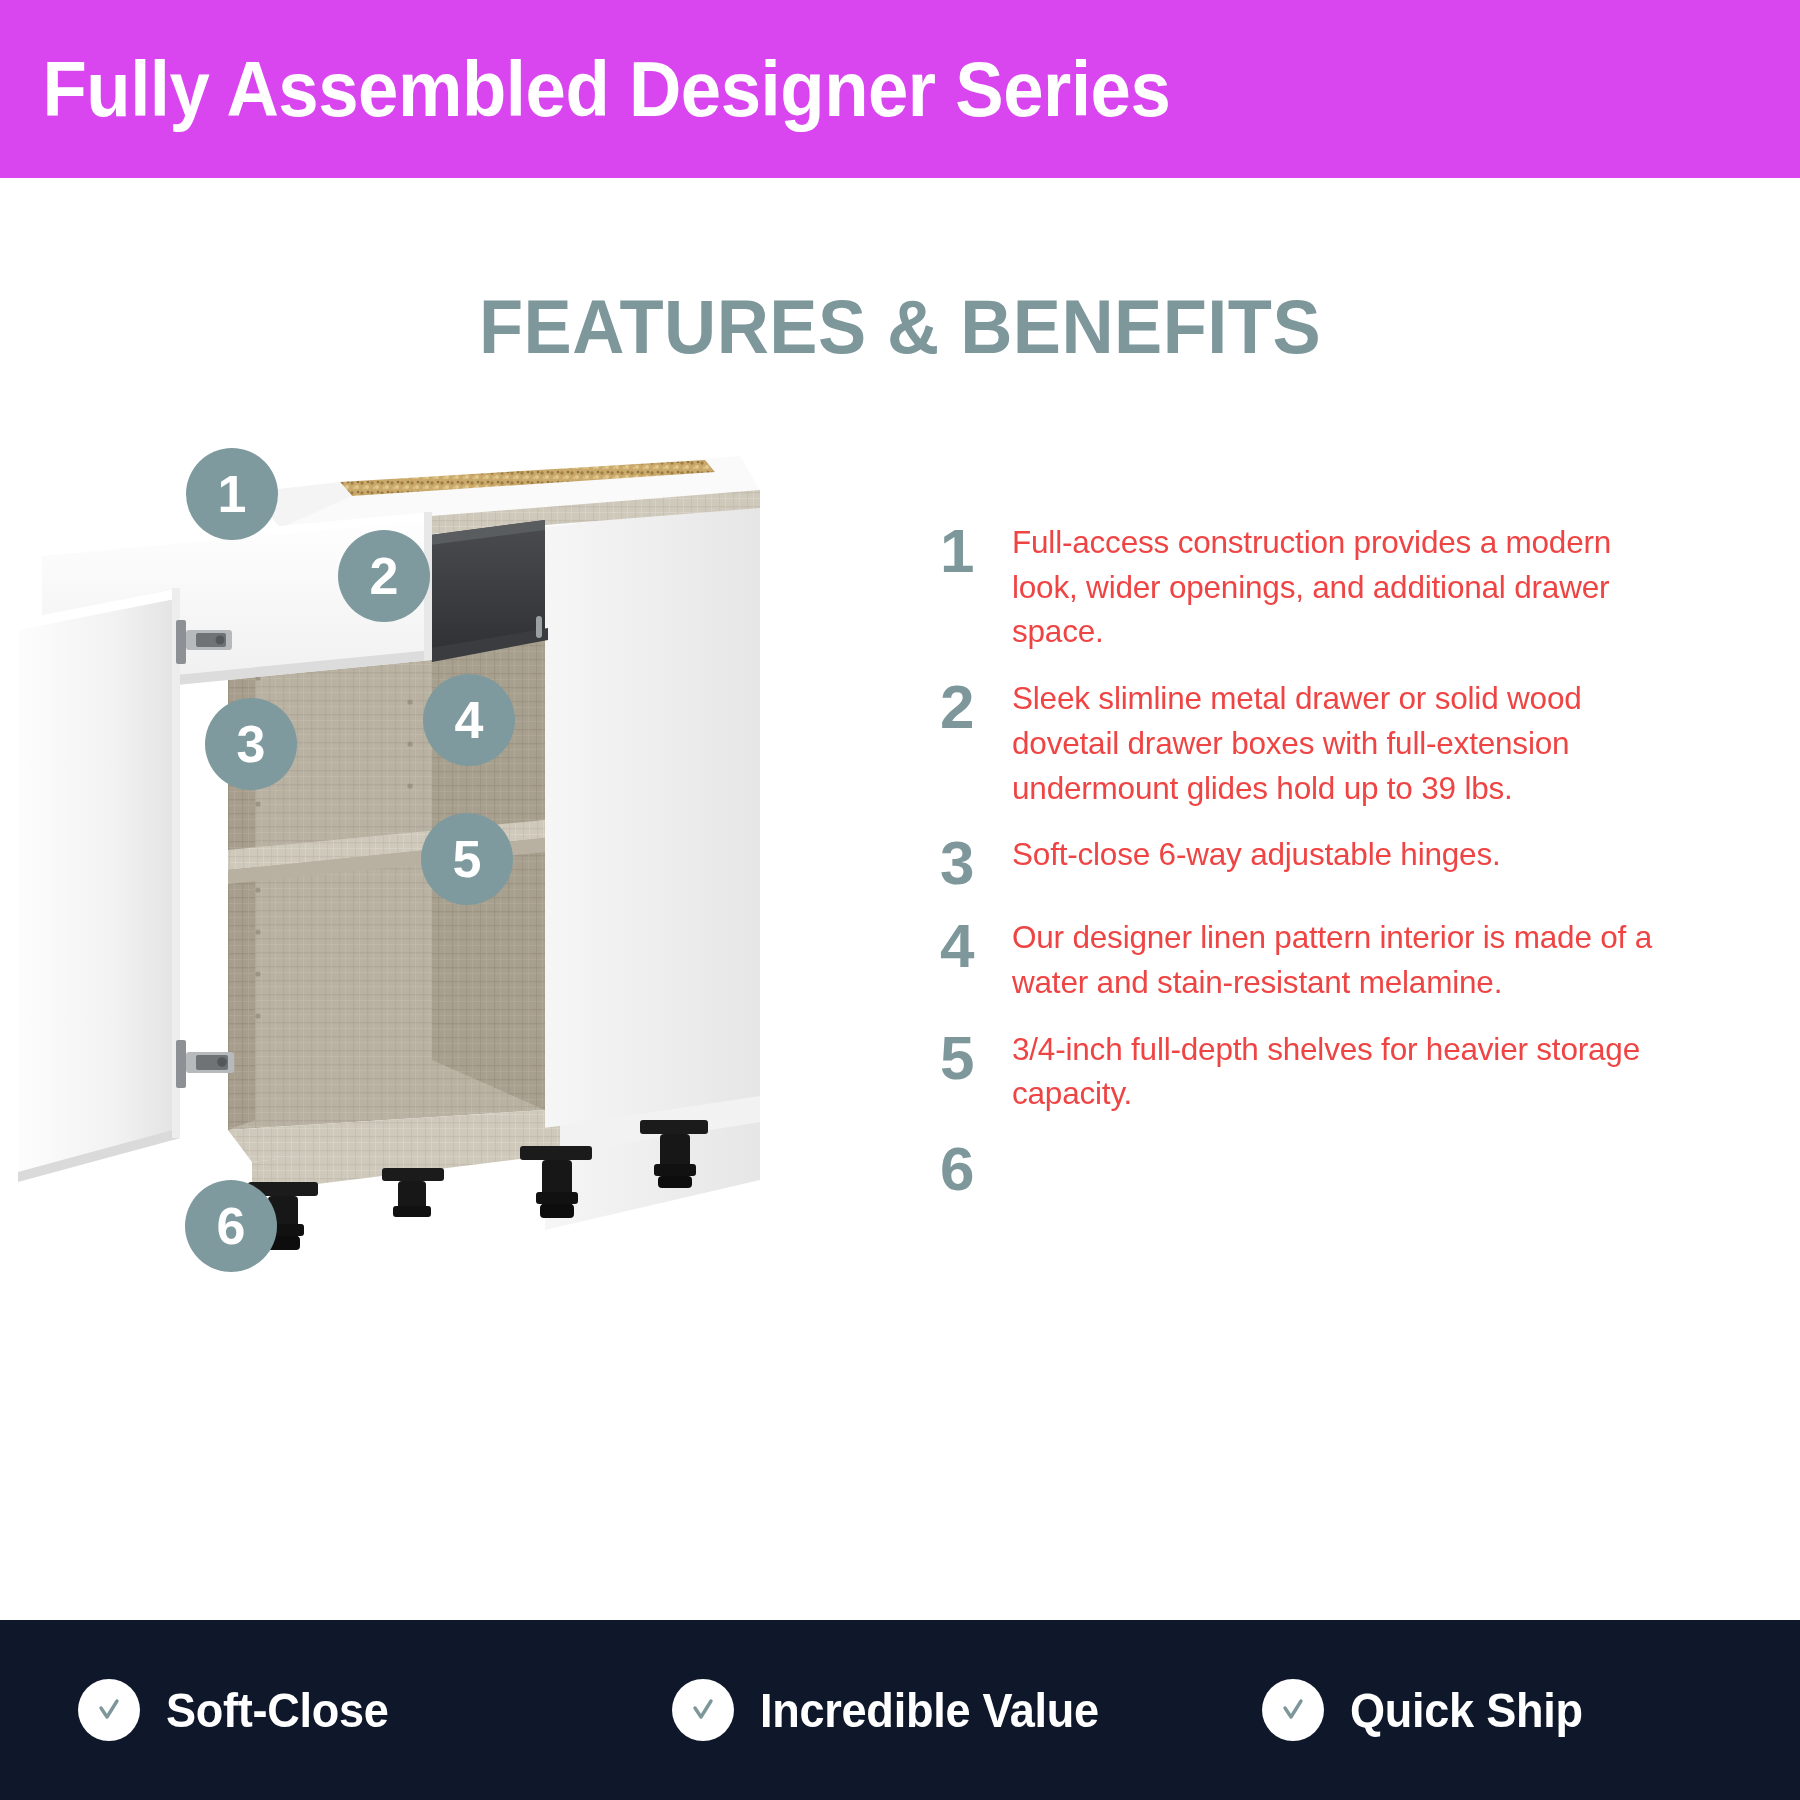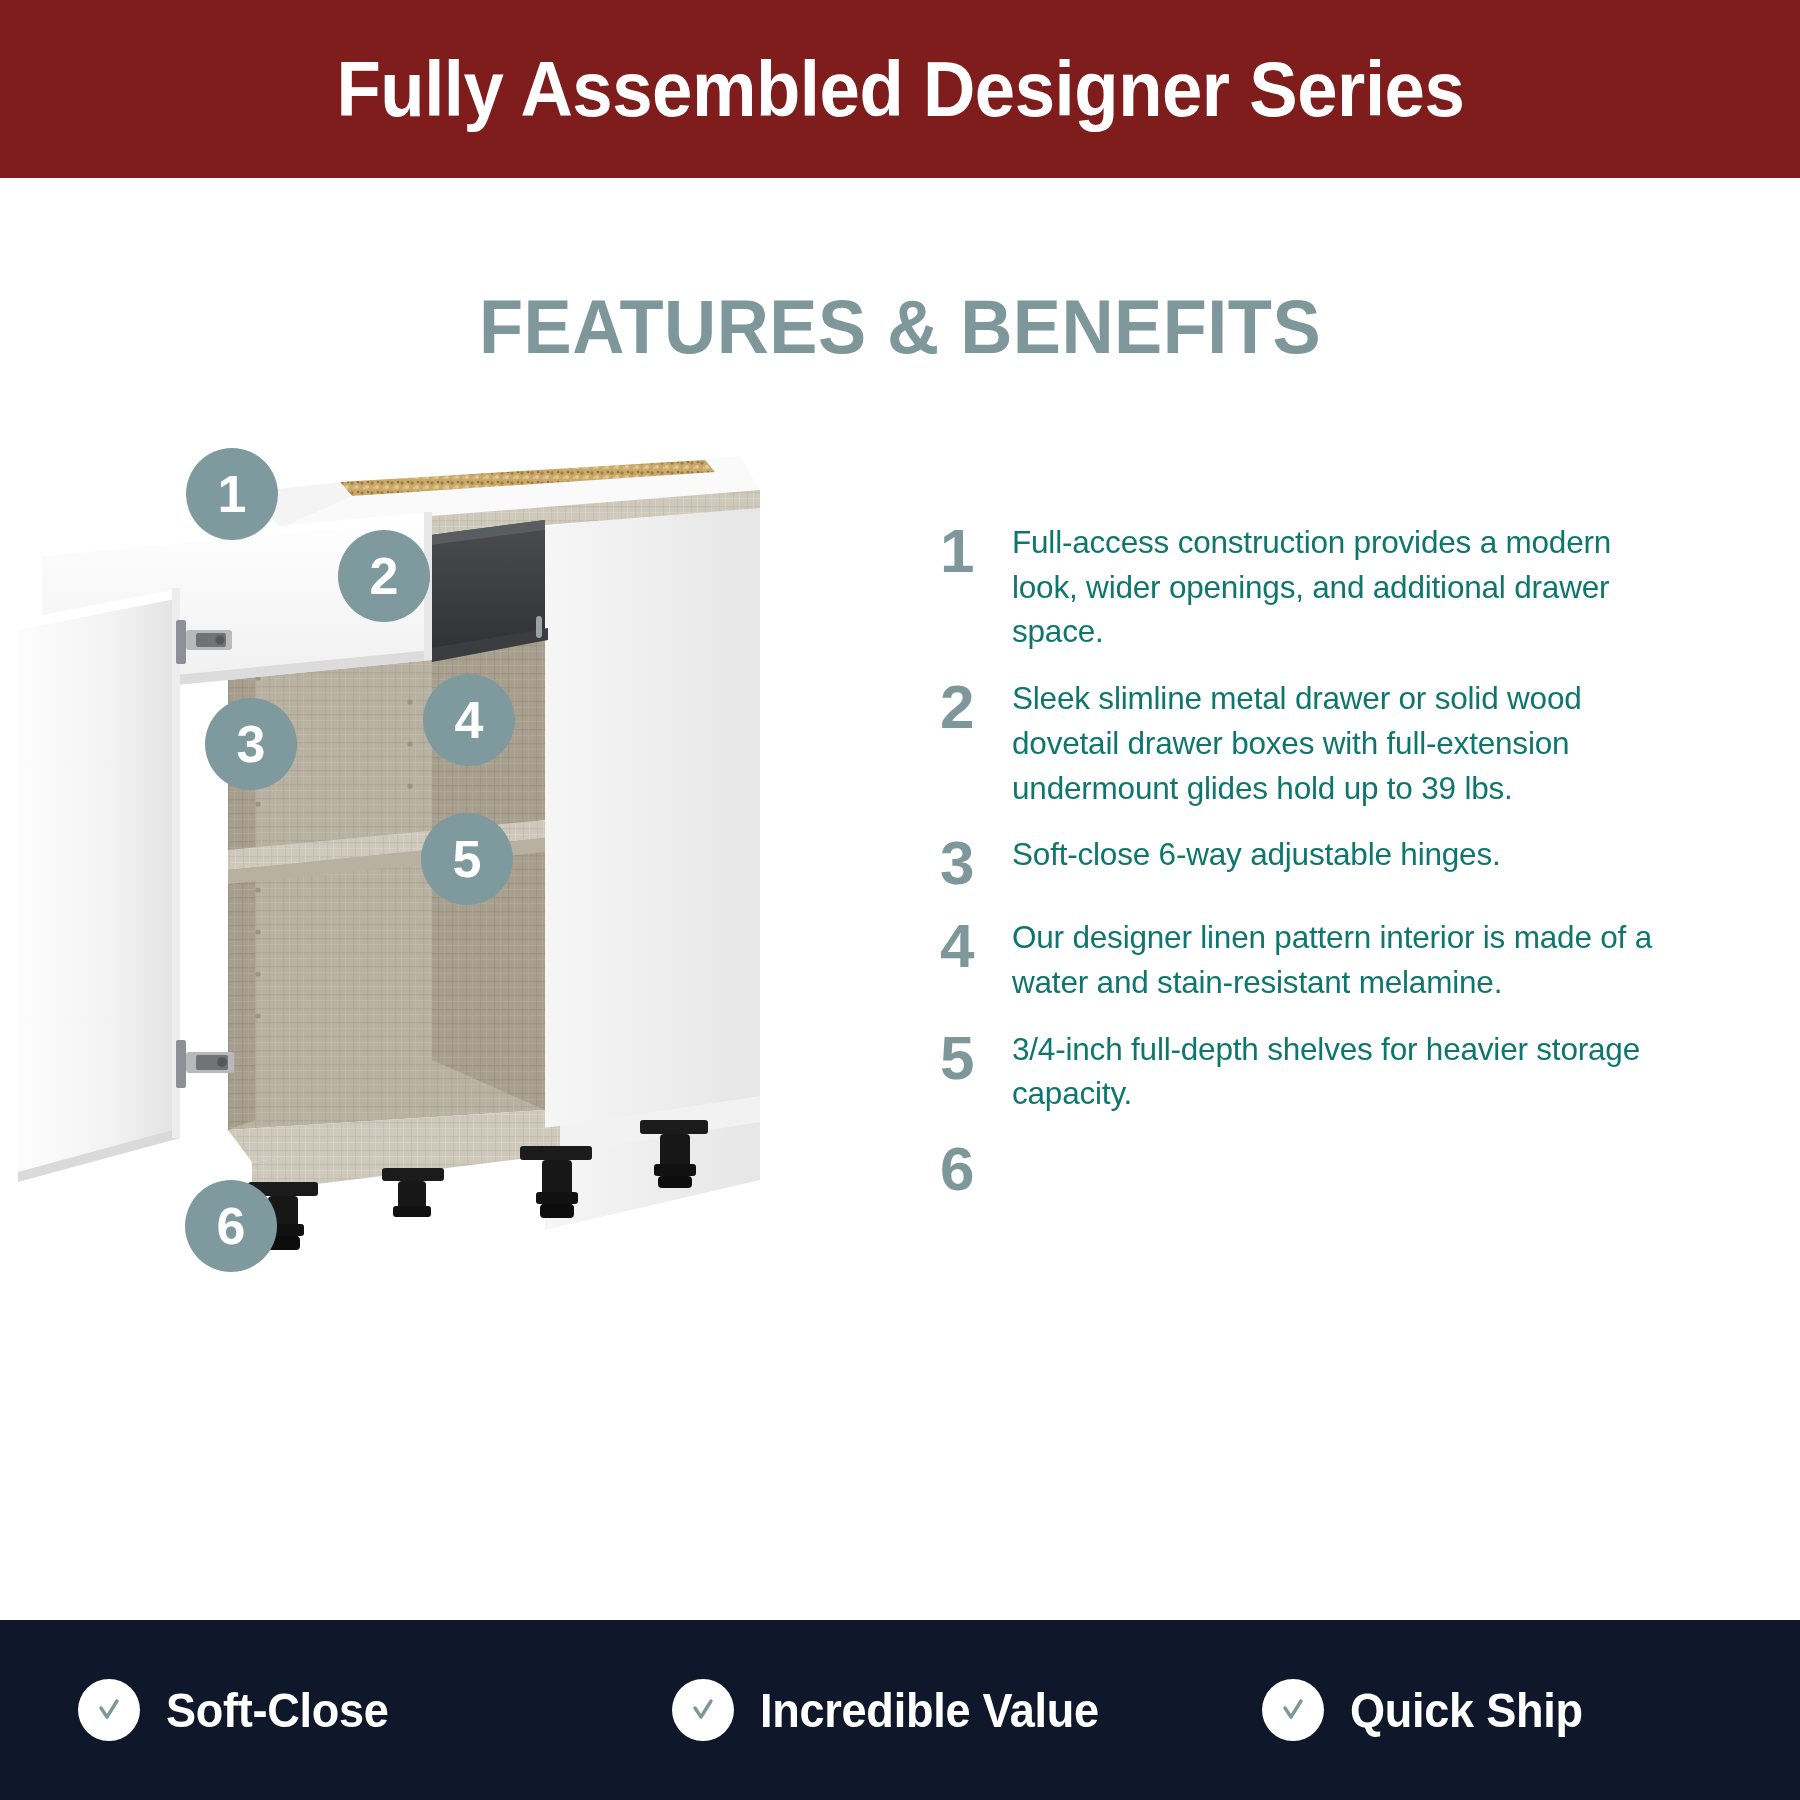--- a/index.html
+++ b/index.html
@@ -7,22 +7,22 @@
   body {
     font-family:"Liberation Sans", sans-serif;
     background:#ffffff;
     position:relative;
     overflow:hidden;
   }
 
   
   .top-banner{
     position:absolute; left:0; top:0; width:1800px; height:178px;
-    background:#7f1d1d;
-    display:flex; align-items:center; justify-content:center;
+    background:#d946ef;
+    display:flex; align-items:center; 
   }
   .top-banner-title{
     color:#ffffff;
     font-size:78px;
     font-weight:700;
     letter-spacing:-0.5px;
     transform:scaleX(0.93);
     font-family:"Liberation Sans", sans-serif;
     white-space:nowrap;
   }
@@ -52,21 +52,21 @@
     flex:0 0 72px;
     color:#7e979b;
     font-size:62px;
     font-weight:700;
     line-height:0.95;
     text-align:left;
     padding-top:2px;
   }
   .feature-text{
     flex:1;
-    color:#0f766e;
+    color:#ef4444;
     font-size:31.5px;
     line-height:1.42;
     font-weight:400;
     letter-spacing:-0.2px;
   }
 
   
   .bottom-banner{
     position:absolute; left:0; bottom:0; width:1800px; height:180px;
     background:#0f172a;

